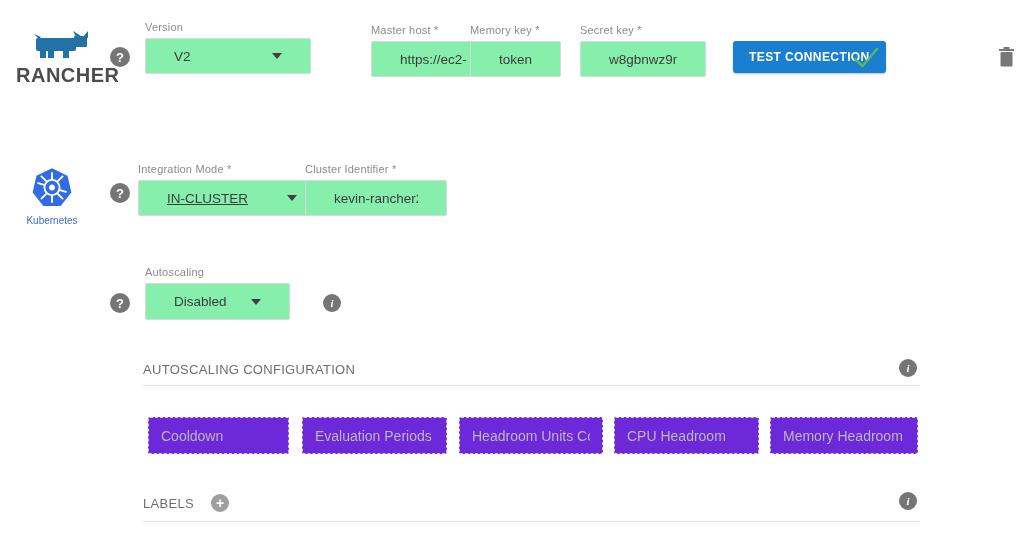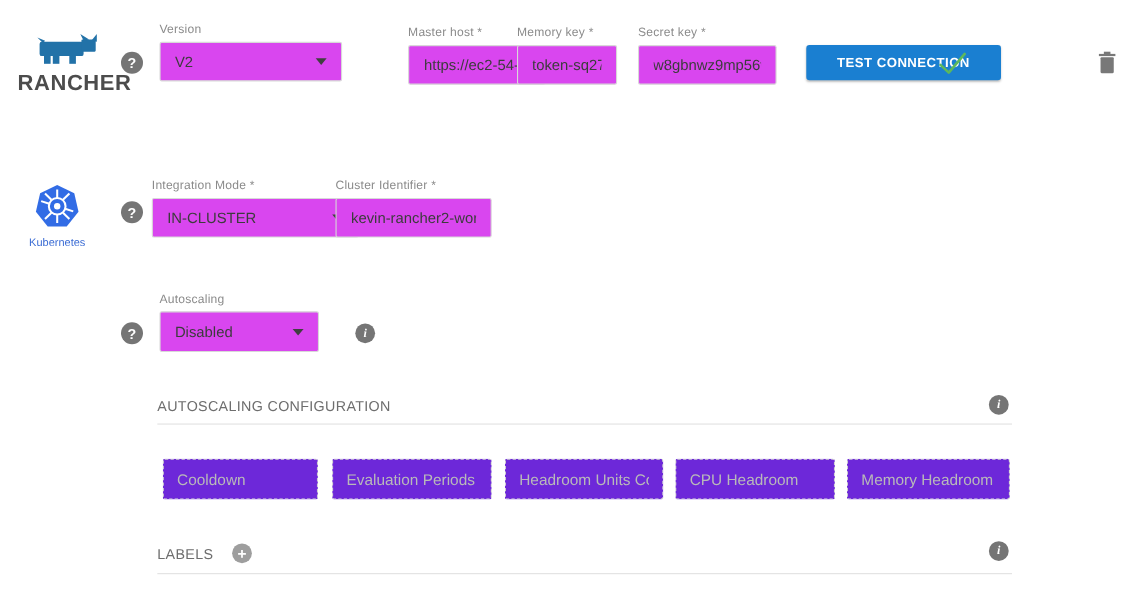--- a/index.html
+++ b/index.html
@@ -3,48 +3,48 @@
 <meta charset="utf-8">
 <style>
   * { margin:0; padding:0; box-sizing:border-box; }
   html,body { background:#fff; }
   body { font-family:"Liberation Sans", sans-serif; }
   .screen { position:relative; width:1024px; height:550px; background:#ffffff; overflow:hidden; }
 
   
   .field { position:absolute; }
   .field .flabel { font-size:11px; color:#8b8b8b; margin-bottom:5px; display:block; letter-spacing:.2px; }
-  .box { border:1px solid #d8d8d8; border-radius:2px; background:#d946ef; height:36px; display:flex; align-items:center; padding:0 13px; font-size:13.5px; color:#3c3c3c; }
+  .box { border:1px solid #d8d8d8; border-radius:2px; background:#86efac; height:36px; display:flex; align-items:center; padding:0 28px; font-size:13.5px; color:#3c3c3c; }
   .box input { border:none; outline:none; width:100%; font-size:13.5px; color:#3c3c3c; font-family:"Liberation Sans", sans-serif; background:transparent; }
   .selectbox { justify-content:space-between; cursor:pointer; }
   .caret { width:0; height:0; border-left:5px solid transparent; border-right:5px solid transparent; border-top:6px solid #404040; margin-left:8px; flex:none; }
 
   
   .circle-icon { border-radius:50%; background:#757575; color:#fff; display:flex; align-items:center; justify-content:center; font-weight:bold; }
   .help { width:20px; height:20px; font-size:13px; }
   .info { width:18px; height:18px; font-size:11px; font-family:"Liberation Serif", serif; font-style:italic; }
   .plus { width:18px; height:18px; font-size:14px; background:#9e9e9e; }
 
   
   .rancher-logo { position:absolute; left:16px; top:30px; width:92px; text-align:center; }
   .rancher-word { font-size:20px; font-weight:bold; color:#4c4c4c; letter-spacing:.5px; margin-top:1px; }
   .help-1 { position:absolute; left:110px; top:47px; }
   .f-version { left:145px; top:21px; } .f-version .box { width:166px; }
   .f-master { left:331px; top:24px;margin-left:40px; } .f-master .box { width:125px; }
   .f-access { left:470px; top:24px; } .f-access .box { width:91px; }
   .f-secret { left:580px; top:24px; } .f-secret .box { width:126px; }
-  .test-btn { position:absolute; left:733px; top:41px; height:32px; padding:0 28px; background:#1a7fd1; color:#fff; border:none; border-radius:3px; font-size:12px; font-weight:bold; letter-spacing:.4px; font-family:"Liberation Sans", sans-serif; cursor:pointer; box-shadow:0 1px 2px rgba(0,0,0,.25); }
+  .test-btn { position:absolute; left:733px; top:41px; height:32px; padding:0 16px; background:#1a7fd1; color:#fff; border:none; border-radius:3px; font-size:12px; font-weight:bold; letter-spacing:.4px; font-family:"Liberation Sans", sans-serif; cursor:pointer; box-shadow:0 1px 2px rgba(0,0,0,.25); }
   .check-ok { position:absolute; left:853px; top:46px; }
   .trash { position:absolute; left:998px; top:46px; cursor:pointer; }
 
   
   .k8s-logo { position:absolute; left:24px; top:167px; width:56px; text-align:center; }
   .k8s-caption { font-size:10px; color:#3b6cd4; margin-top:3px; }
   .help-2 { position:absolute; left:110px; top:183px; }
-  .f-intmode { left:138px; top:163px; } .f-intmode .box { width:188px; }
+  .f-intmode { left:138px; top:163px; } .f-intmode .box { width:188px;text-decoration:underline; }
   .f-cluster { left:305px; top:163px; } .f-cluster .box { width:142px; }
 
   
   .help-3 { position:absolute; left:110px; top:293px; }
   .f-autoscaling { left:145px; top:266px; } .f-autoscaling .box { width:145px; height:37px; }
   .info-autoscaling { position:absolute; left:323px; top:294px; }
 
   
   .section-title { position:absolute; font-size:13px; color:#6e6e6e; letter-spacing:.3px; }
   .asc-title { left:143px; top:362px; }

